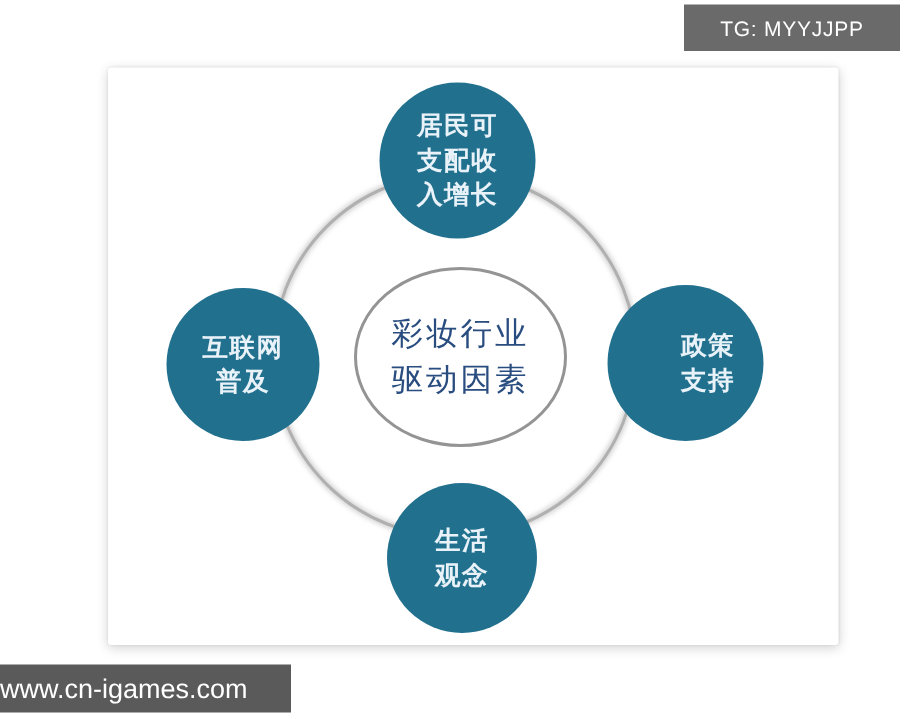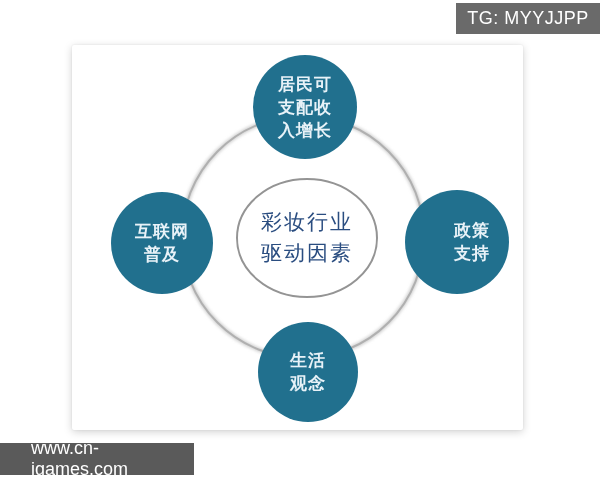--- a/index.html
+++ b/index.html
@@ -8,39 +8,40 @@
     background: #ffffff;
     position: relative;
     overflow: hidden;
     font-family: "Liberation Sans", sans-serif;
   }
 
   .badge-tr {
     position: absolute; top: 3px; right: 0;
     width: 144px; height: 31px;
     background: #6a6a6a; color: #ffffff;
-    font-size: 18px; letter-spacing: 0.5px;
+    font-size: 14px; letter-spacing: 0.5px;
     display: flex; align-items: center; justify-content: center;
   }
 
   .badge-bl {
     position: absolute; top: 443px; left: 0;
     width: 194px; height: 32px;
     background: #5a5a5a; color: #ffffff;
     font-size: 18px;
     display: flex; align-items: center;
-    padding-left: 31px; box-sizing: border-box;
+    padding-left: 0; box-sizing: border-box;
   }
 
   .card {
     position: absolute; left: 72px; top: 45px;
     width: 451px; height: 385px;
     background: #ffffff;
     border-radius: 2px;
     box-shadow: 0 2px 8px rgba(0,0,0,0.18), 0 0 2px rgba(0,0,0,0.08);
+    padding-left: 36px;
   }
 
   .card svg { position: absolute; left: 0; top: 0; width: 451px; height: 385px; }
 
   .label {
     position: absolute;
     transform: translate(-50%, -50%);
     white-space: pre-line;
     text-align: center;
     font-family: "Liberation Serif", "DejaVu Serif", serif;

